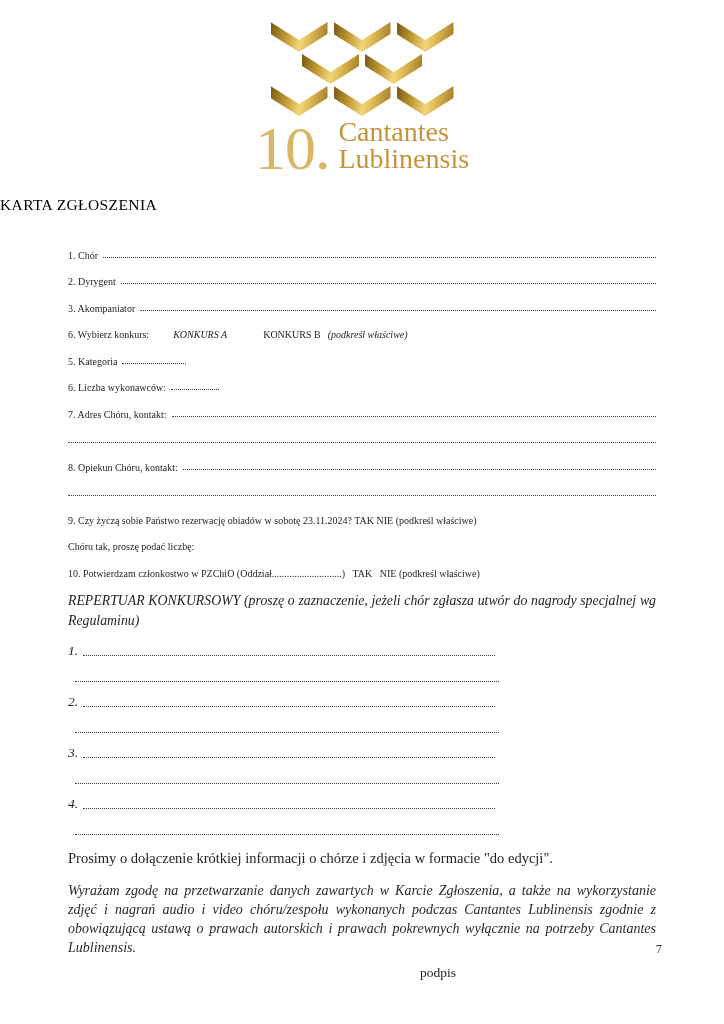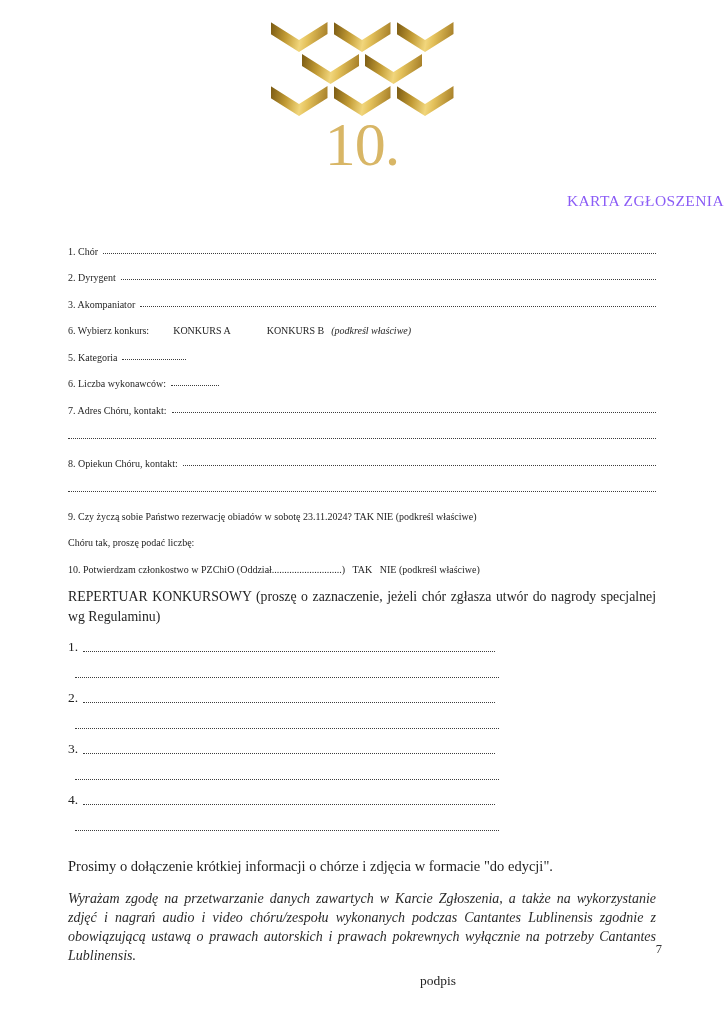--- a/index.html
+++ b/index.html
@@ -22,48 +22,48 @@
     background:linear-gradient(100deg,#7a5a13 0%,#c29b35 28%,#f1d67c 52%,#e3c05a 64%,#9c7420 100%);
     clip-path:polygon(0% 0%,50% 60%,100% 0%,100% 40%,50% 100%,0% 40%);
   }
   .logo-text{display:flex;align-items:flex-end;margin-top:2px;column-gap:9px;}
   .logo-edition{
     font-size:62px;line-height:52px;color:#d8b666;letter-spacing:-1px;
   }
   .logo-title{display:flex;flex-direction:column;color:#c2953a;font-size:28px;line-height:27px;padding-bottom:2px;}
 
   
-  .doc-heading{margin-top:22px;text-align:right;font-size:15.5px;letter-spacing:.4px;color:#8b5cf6;}
+  .doc-heading{margin-top:22px;text-align:left;font-size:15.5px;letter-spacing:.4px;color:#000000;}
 
   
   .form{margin-top:20px;font-size:10px;color:#242424;}
   .f-line{display:flex;align-items:flex-end;height:26.5px;}
   .f-line .lbl{white-space:pre;}
   .dots{border-bottom:1.5px dotted #3d3d3d;margin-bottom:3px;}
   .dots.fill{flex:1;margin-left:5px;}
   .dots.w-kategoria{width:64px;margin-left:5px;}
   .dots.w-liczba{width:48px;margin-left:5px;}
   .dots-row{display:flex;align-items:flex-end;height:26.5px;}
   .dots-row .dots{flex:1;margin-left:0;}
-  .opt-a{margin-left:24px;}
+  .opt-a{margin-left:24px;font-style:italic;}
   .opt-b{margin-left:36px;}
   .note-italic{font-style:italic;margin-left:7px;}
   .plain-line{height:26.5px;display:flex;align-items:flex-end;white-space:pre;}
 
   
-  .rep{margin-top:12px;}
+  .rep{margin-top:12px;font-style:italic;}
   .rep-heading{font-size:13.8px;line-height:20px;text-align:justify;color:#242424;}
   .rep-items{margin-top:3px;font-size:13.5px;}
   .rep-line{display:flex;align-items:flex-end;height:25.5px;}
   .rep-line .num{white-space:pre;}
   .rep-dots{width:412px;margin-left:5px;}
   .rep-dots-cont{width:424px;margin-left:7px;}
 
   
-  .attach-note{margin-top:24px;font-size:14.5px;color:#1f1f1f;}
+  .attach-note{margin-top:12px;font-size:14.5px;color:#1f1f1f;}
   .consent{margin-top:14px;font-size:14px;line-height:19px;font-style:italic;text-align:justify;color:#2a2a2a;}
   .signature{margin-top:8px;font-size:13.5px;color:#242424;}
   .signature span{margin-left:352px;margin-top:36px;}
   .page-number{position:absolute;top:942px;right:62px;font-size:12.5px;color:#333;}
 </style>
 </head>
 <body>
 
 <div class="page">
 
@@ -79,20 +79,24 @@
         <div class="chev"></div>
       </div>
       <div class="chev-row">
         <div class="chev"></div>
         <div class="chev"></div>
         <div class="chev"></div>
       </div>
     </div>
     <div class="logo-text">
       <span class="logo-edition">10.</span>
+      <span class="logo-title">
+        <span>Cantantes</span>
+        <span>Lublinensis</span>
+      </span>
     </div>
   </div>
 
   <div class="doc-heading">KARTA ZGŁOSZENIA</div>
 
   <div class="content form">
 
     <div class="f-line">
       <span class="lbl">1. Chór</span>
       <span class="dots fill"></span>

